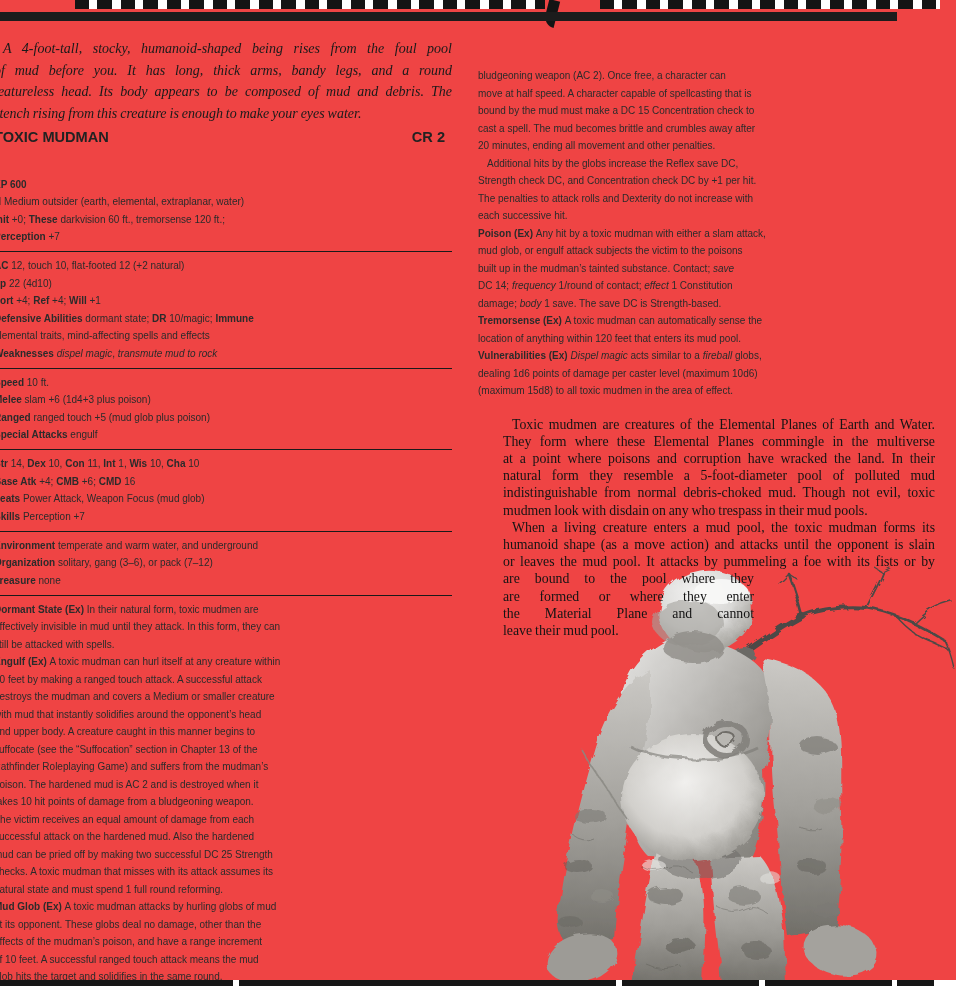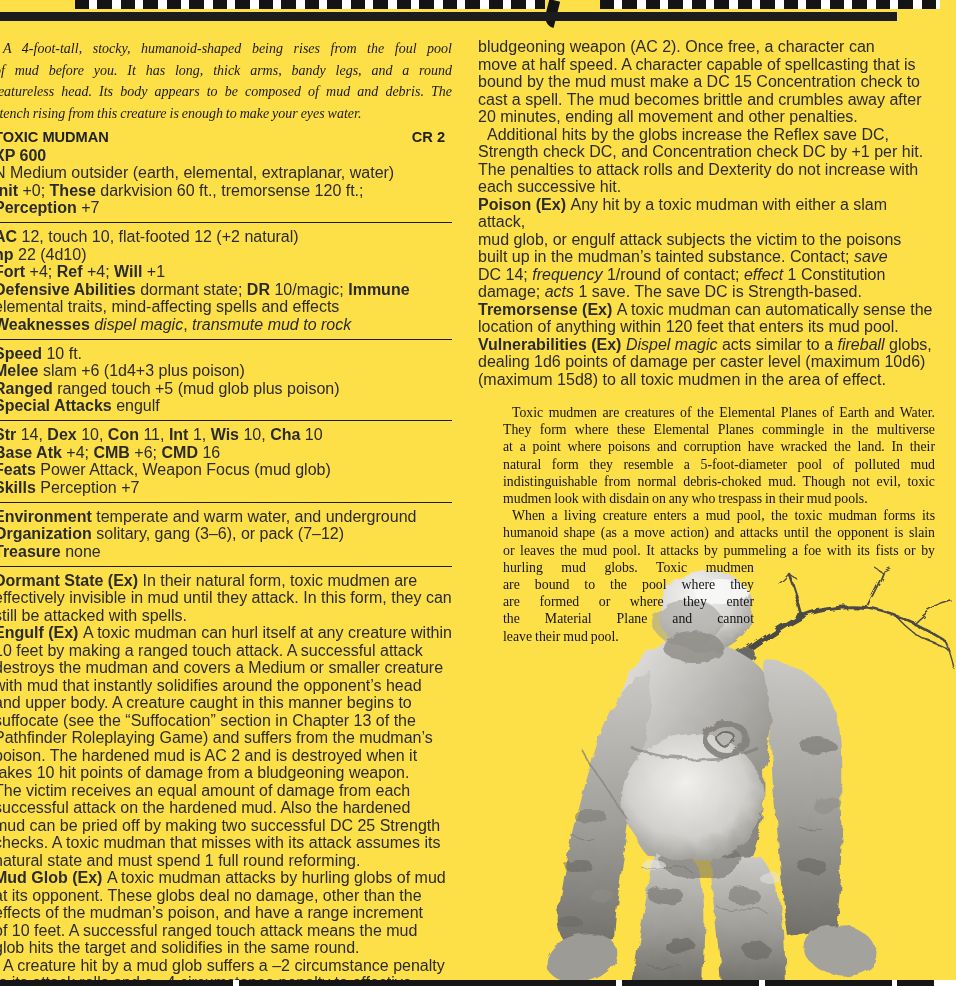--- a/index.html
+++ b/index.html
@@ -1,33 +1,33 @@
 <!DOCTYPE html>
 <html><head>
 <meta charset="utf-8">
 <style>
   html,body{margin:0;padding:0;background:#fff;}
-  .page{position:relative;width:956px;height:986px;background:#fde047;overflow:hidden;
+  .page{position:relative;width:956px;height:986px;background:#ef4444;overflow:hidden;
         font-family:"Liberation Sans",sans-serif;}
   
   .frag{position:absolute;top:0;height:9px;background:
         repeating-linear-gradient(90deg,#141414 0 14px,#fff 14px 22px,#141414 22px 37px,#fff 37px 46px);}
   .frag1{left:75px;width:470px;}
   .frag2{left:600px;width:340px;}
   .descender{position:absolute;left:546px;top:0;width:11px;height:27px;background:#141414;
              border-bottom-left-radius:12px;transform:rotate(14deg);}
   .topbar{position:absolute;left:0;top:12px;width:897px;height:9px;background:#1c1c1c;}
   .botbar{position:absolute;left:0;bottom:0;width:956px;height:6px;z-index:9;background:
       linear-gradient(90deg,#161616 0 233px,#fff 233px 239px,#161616 239px 616px,#fff 616px 622px,
       #161616 622px 759px,#fff 759px 765px,#161616 765px 892px,#fff 892px 897px,#161616 897px 934px,#fff 934px 100%);}
   .col-left{position:absolute;left:-6px;top:38px;width:458px;}
   .col-right{position:absolute;left:478px;top:38px;width:457px;z-index:2;}
   .flavor{font-family:"Liberation Serif",serif;font-style:italic;font-size:14px;line-height:21.5px;
           color:#1a1a1a;margin-bottom:5px;word-spacing:-0.6px;}
-  .sans{font-size:16px;line-height:17.5px;color:#2b2b2b;}
+  .sans{font-size:10px;line-height:17.5px;color:#2b2b2b;margin-top:29px;}
   .serifdesc{font-family:"Liberation Serif",serif;font-size:13.8px;line-height:17.2px;color:#141414;
              word-spacing:-0.5px;margin-top:16px;margin-left:25px;}
   .tl{min-height:1em;}
   .b{font-weight:bold;}
   .i{font-style:italic;}
   .ind{text-indent:9px;}
   .just{text-align:justify;text-align-last:justify;}
   .narrow{width:251px;}
   .hrline{border:none;border-top:1.7px solid #1a1a1a;margin:5.5px 0 5px 0;height:0;}
   .statheader{display:flex;justify-content:space-between;font-weight:bold;font-size:14.6px;
@@ -117,38 +117,37 @@
         <div class="tl"><span>cast a spell. The mud becomes brittle and crumbles away after</span></div>
         <div class="tl"><span>20 minutes, ending all movement and other penalties.</span></div>
         <div class="tl ind"><span>Additional hits by the globs increase the Reflex save DC,</span></div>
         <div class="tl"><span>Strength check DC, and Concentration check DC by +1 per hit.</span></div>
         <div class="tl"><span>The penalties to attack rolls and Dexterity do not increase with</span></div>
         <div class="tl"><span>each successive hit.</span></div>
         <div class="tl"><span class="b">Poison (Ex) </span><span>Any hit by a toxic mudman with either a slam attack,</span></div>
         <div class="tl"><span>mud glob, or engulf attack subjects the victim to the poisons</span></div>
         <div class="tl"><span>built up in the mudman’s tainted substance. Contact; </span><span class="i">save</span></div>
         <div class="tl"><span>DC 14; </span><span class="i">frequency </span><span>1/round of contact; </span><span class="i">effect </span><span>1 Constitution</span></div>
-        <div class="tl"><span>damage; </span><span class="i">acts </span><span>1 save. The save DC is Strength-based.</span></div>
+        <div class="tl"><span>damage; </span><span class="i">body </span><span>1 save. The save DC is Strength-based.</span></div>
         <div class="tl"><span class="b">Tremorsense (Ex) </span><span>A toxic mudman can automatically sense the</span></div>
         <div class="tl"><span>location of anything within 120 feet that enters its mud pool.</span></div>
         <div class="tl"><span class="b">Vulnerabilities (Ex) </span><span class="i">Dispel magic </span><span>acts similar to a </span><span class="i">fireball </span><span>globs,</span></div>
         <div class="tl"><span>dealing 1d6 points of damage per caster level (maximum 10d6)</span></div>
         <div class="tl"><span>(maximum 15d8) to all toxic mudmen in the area of effect.</span></div>
       </div>
     <div class="serifdesc">
         <div class="tl just ind"><span>Toxic mudmen are creatures of the Elemental Planes of Earth and Water.</span></div>
         <div class="tl just"><span>They form where these Elemental Planes commingle in the multiverse</span></div>
         <div class="tl just"><span>at a point where poisons and corruption have wracked the land. In their</span></div>
         <div class="tl just"><span>natural form they resemble a 5-foot-diameter pool of polluted mud</span></div>
         <div class="tl just"><span>indistinguishable from normal debris-choked mud. Though not evil, toxic</span></div>
         <div class="tl"><span>mudmen look with disdain on any who trespass in their mud pools.</span></div>
         <div class="tl just ind"><span>When a living creature enters a mud pool, the toxic mudman forms its</span></div>
         <div class="tl just"><span>humanoid shape (as a move action) and attacks until the opponent is slain</span></div>
         <div class="tl just"><span>or leaves the mud pool. It attacks by pummeling a foe with its fists or by</span></div>
-        <div class="tl just narrow"><span>hurling mud globs. Toxic mudmen</span></div>
         <div class="tl just narrow"><span>are bound to the pool where they</span></div>
         <div class="tl just narrow"><span>are formed or where they enter</span></div>
         <div class="tl just narrow"><span>the Material Plane and cannot</span></div>
         <div class="tl narrow"><span>leave their mud pool.</span></div>
       </div>
   </div>
 
   <svg class="mudman" viewBox="0 0 426 420" width="426" height="420" aria-hidden="true">
     <defs>
       <radialGradient id="gHead" cx="42%" cy="28%" r="80%">

